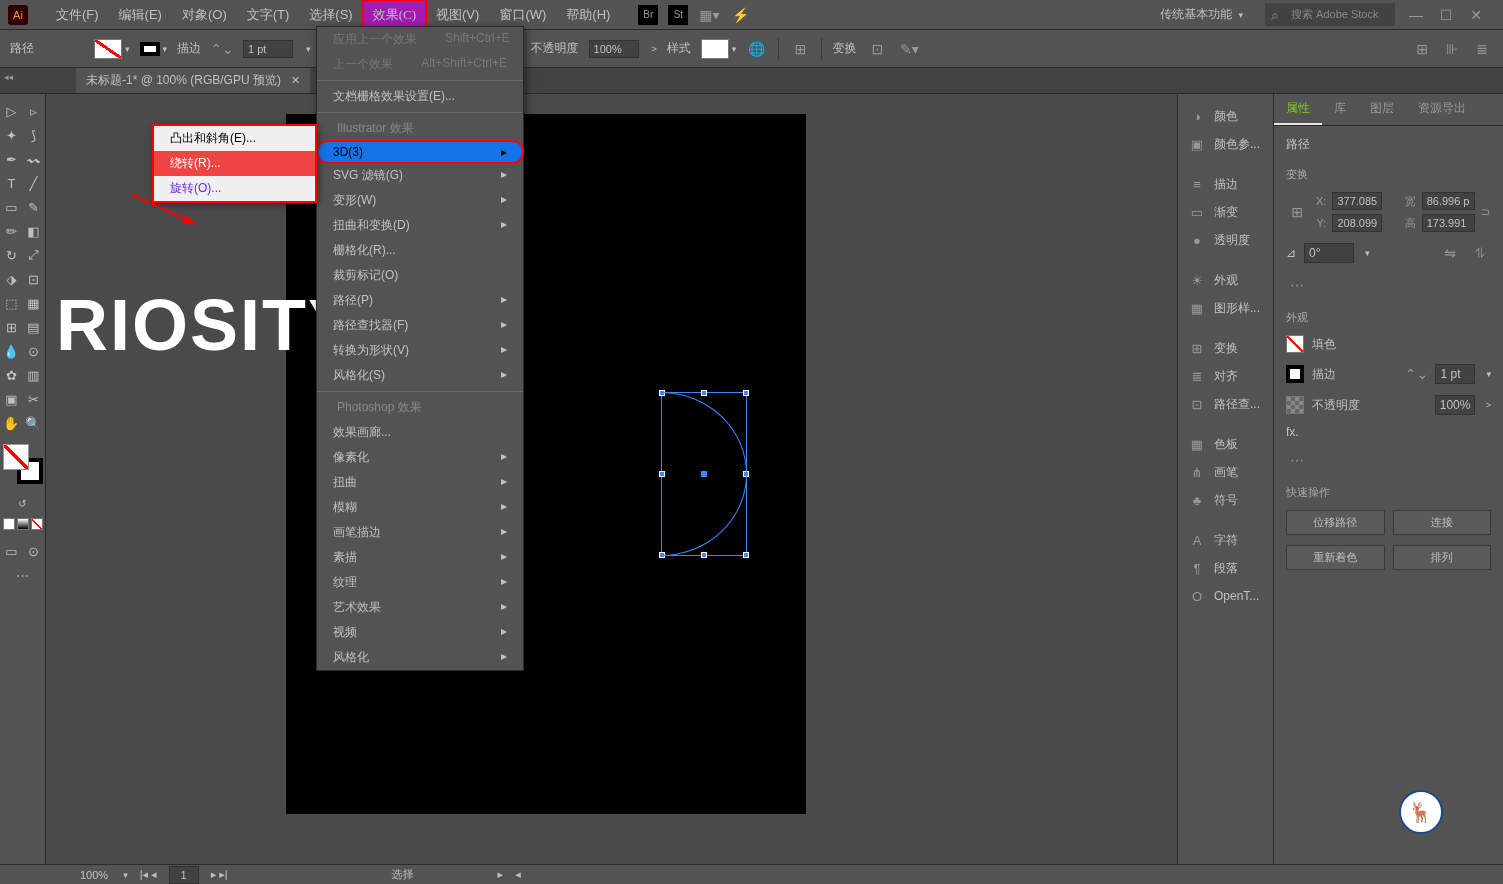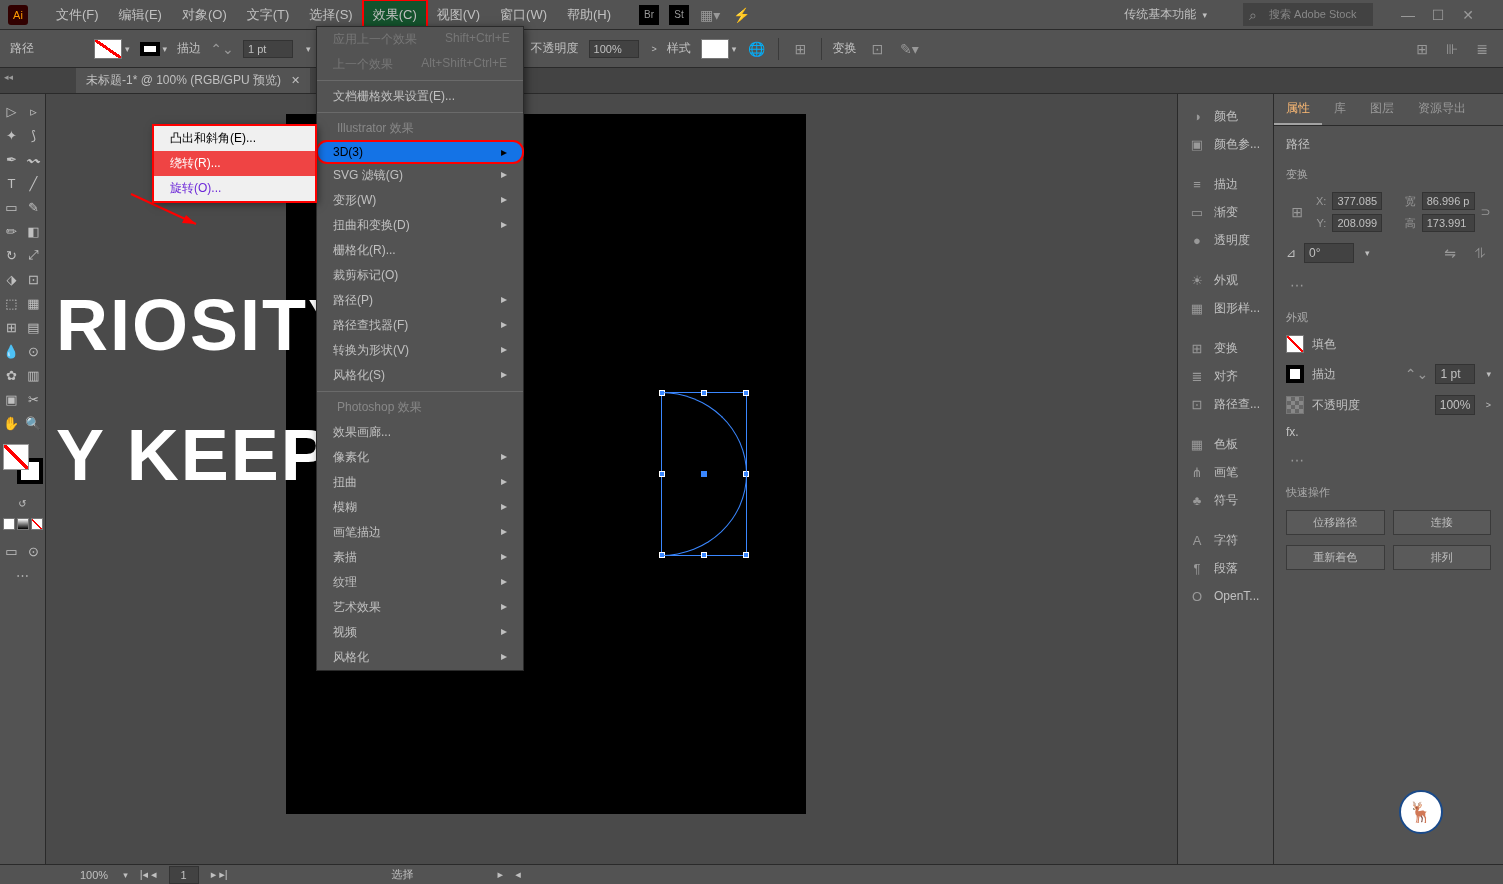--- a/index.html
+++ b/index.html
@@ -2,22 +2,22 @@
 <html><head>
 <meta charset="utf-8">
 <style>
 * { margin: 0; padding: 0; box-sizing: border-box; font-family: "Microsoft YaHei", sans-serif; user-select: none; }
 body { background: #535353; color: #c0c0c0; font-size: 12px; overflow: hidden; width: 1503px; height: 884px; position: relative; }
 
 
 .menubar { height: 30px; background: #535353; display: flex; align-items: center; padding-left: 8px; border-bottom: 1px solid #2a2a2a; position: relative; }
 .ai-logo { width: 20px; height: 20px; background: #310000; color: #ff9a00; font-weight: normal; font-size: 11px; display: flex; align-items: center; justify-content: center; margin-right: 18px; border-radius: 3px; }
 .menu-item { padding: 6px 10px; font-size: 13px; color: #c0c0c0; cursor: pointer; }
-.menu-item.active { background: #14532d; outline: 2px solid #ff0000; outline-offset: -1px; }
-.menubar-right { margin-left: auto; display: flex; align-items: center; gap: 20px; padding-right: 20px; }
+.menu-item.active { background: #a21caf; outline: 2px solid #ff0000; outline-offset: -1px; font-family: Liberation Serif, serif; }
+.menubar-right { margin-left: auto; display: flex; align-items: center; gap: 6px; padding-right: 12px; }
 .menubar-icon { width: 20px; height: 20px; background: #000000; display: flex; align-items: center; justify-content: center; font-size: 10px; color: #999; }
 .workspace-dd { background: #535353; padding: 4px 16px 4px 10px; font-size: 12px; color: #c0c0c0; position: relative; }
 .search-box { background: #424242; padding: 4px 8px 4px 26px; width: 130px; font-size: 11px; color: #888; position: relative; }
 .search-box::before { content: "⌕"; position: absolute; left: 6px; font-size: 14px; }
 .winctl { display: flex; }
 .winbtn { width: 30px; height: 20px; display: flex; align-items: center; justify-content: center; font-size: 14px; color: #999; }
 
 
 .controlbar { height: 38px; background: #535353; display: flex; align-items: center; padding: 0 10px; border-bottom: 1px solid #2a2a2a; gap: 10px; font-size: 12px; }
 .ctrl-label { color: #c0c0c0; }
@@ -72,21 +72,21 @@
 
 .rpanel-strip { width: 96px; background: #535353; border-left: 1px solid #2a2a2a; display: flex; flex-direction: column; padding-top: 8px; position: relative; }
 .rp-item { display: flex; align-items: center; gap: 8px; padding: 5px 10px; font-size: 12px; color: #c0c0c0; }
 .rp-icon { width: 18px; height: 18px; display: flex; align-items: center; justify-content: center; font-size: 13px; color: #999; }
 .rp-spacer { height: 12px; }
 
 
 .props { width: 230px; background: #535353; border-left: 1px solid #2a2a2a; display: flex; flex-direction: column; font-size: 12px; }
 .props-tabs { display: flex; border-bottom: 1px solid #2a2a2a; }
 .ptab { padding: 6px 12px; color: #999; }
-.ptab.active { color: #fdba74; border-bottom: 2px solid #a3a3a3; }
+.ptab.active { color: #84cc16; border-bottom: 2px solid #e5e5e5; }
 .props-body { padding: 10px 12px; display: flex; flex-direction: column; gap: 10px; }
 .psection-title { font-size: 11px; color: #aaa; margin-top: 4px; }
 .xform-grid { display: grid; grid-template-columns: auto auto 1fr auto auto 1fr; gap: 4px 6px; align-items: center; font-size: 11px; }
 .xform-grid .lbl { color: #999; text-align: right; }
 .val { background: #424242; padding: 2px 4px; border: 1px solid #333; }
 .link-icon { grid-row: span 2; font-size: 12px; color: #999; }
 .prop-row { display: flex; align-items: center; gap: 8px; }
 .small-sw { width: 18px; height: 18px; }
 .btn-row { display: flex; gap: 8px; }
 .pbtn { flex: 1; background: #5a5a5a; border: 1px solid #3a3a3a; padding: 4px 0; text-align: center; font-size: 11px; color: #c0c0c0; }
@@ -252,21 +252,20 @@
         <div class="tool">⊙</div>
       </div>
     <div class="tool-row">
         <div class="tool">⋯</div>
       </div>
   </div>
 
   <div class="canvas-wrap">
     <div class="artboard"></div>
     <div class="bg-text" style="left:10px;top:190px">RIOSITY</div>
-    <div class="bg-text" style="left:10px;top:320px">Y KEEP</div>
 
     <div class="selection" style="left:615px;top:298px;width:86px;height:164px">
       <div class="sel-handle" style="left:-3px;top:-3px"></div>
       <div class="sel-handle" style="left:calc(50% - 3px);top:-3px"></div>
       <div class="sel-handle" style="right:-3px;top:-3px"></div>
       <div class="sel-handle" style="left:-3px;top:calc(50% - 3px)"></div>
       <div class="sel-handle" style="right:-3px;top:calc(50% - 3px)"></div>
       <div class="sel-handle" style="left:-3px;bottom:-3px"></div>
       <div class="sel-handle" style="left:calc(50% - 3px);bottom:-3px"></div>
       <div class="sel-handle" style="right:-3px;bottom:-3px"></div>

